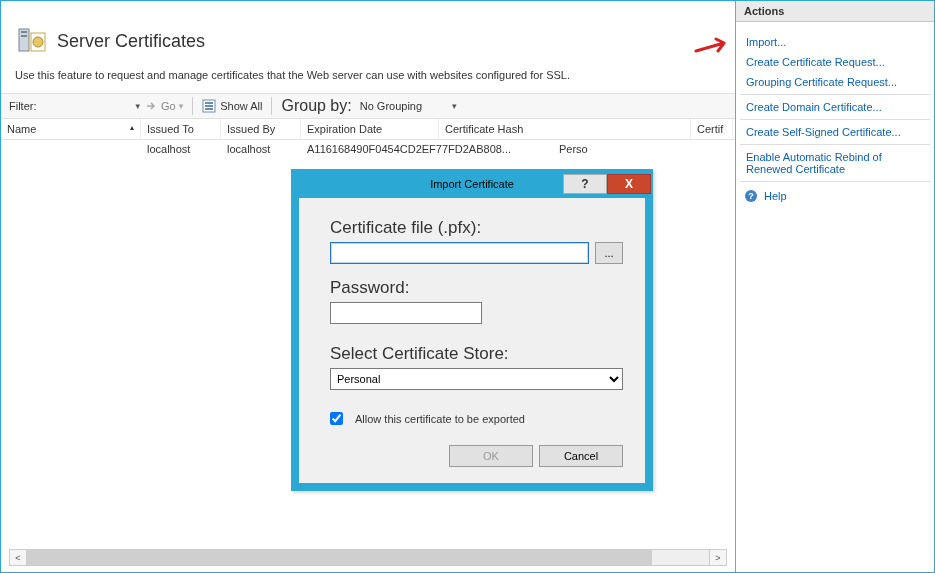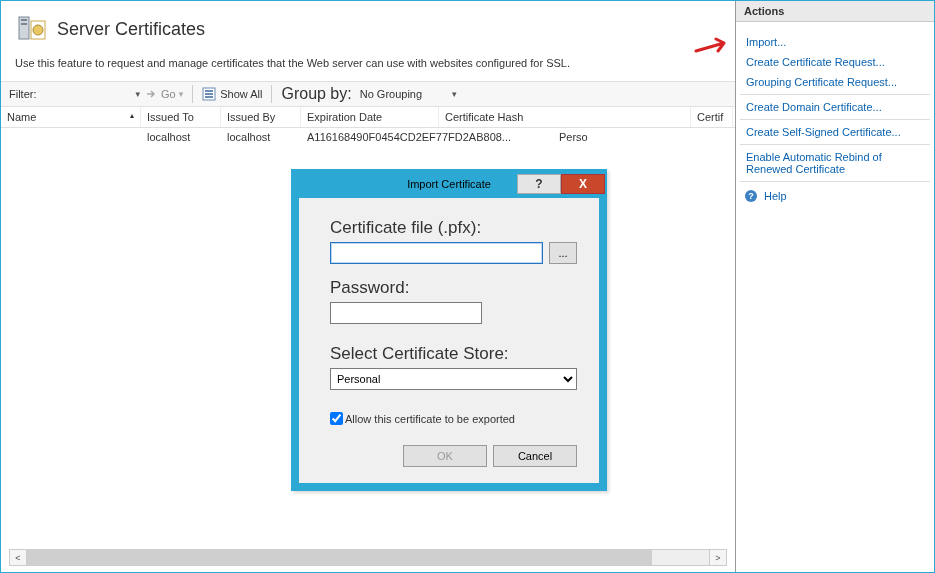--- a/index.html
+++ b/index.html
@@ -1,19 +1,19 @@
 <!DOCTYPE html>
 <html><head>
 <meta charset="utf-8">
 <style>
 * { box-sizing: border-box; margin: 0; padding: 0; }
 body { font-family: "Segoe UI", Tahoma, sans-serif; font-size: 11px; color: #333; background: #fff; width: 935px; height: 573px; overflow: hidden; border: 1px solid #2ba9d4; position: relative; }
 .container { display: flex; height: 100%; }
 .main { flex: 1; display: flex; flex-direction: column; background: #fff; position: relative; }
-.header { display: flex; align-items: center; gap: 8px; padding: 10px 14px 6px; }
+.header { display: flex; align-items: center; gap: 8px; padding: 10px 14px 6px; margin-top: 12px; }
 .header-icon svg { width: 34px; height: 34px; }
 .header-title { font-size: 18px; font-weight: 400; color: #333; }
 .subtitle { padding: 4px 14px 12px; font-size: 11px; color: #333; }
 .toolbar { display: flex; align-items: center; gap: 6px; padding: 3px 8px; border-top: 1px solid #e0e0e0; border-bottom: 1px solid #e0e0e0; background: #f7f7f7; font-size: 11px; }
 .filter-label { font-size: 11px; }
 .filter-area { display: flex; align-items: center; gap: 2px; }
 .filter-dd { width: 95px; height: 18px; border: none; background: transparent; }
 .filter-go { display: flex; align-items: center; gap: 3px; color: #888; cursor: default; }
 .filter-go svg { width: 12px; height: 12px; }
 .sep { width: 1px; height: 18px; background: #ccc; margin: 0 3px; }
@@ -43,34 +43,34 @@
 .hscroll-thumb { position: absolute; left: 0; top: 0; bottom: 0; width: 625px; background: #cfcfcf; }
 .actions { width: 199px; border-left: 1px solid #999; background: #0ea5e9; display: flex; flex-direction: column; justify-content: center; }
 .actions-title { background: #eaeaea; border-bottom: 1px solid #c8c8c8; padding: 4px 8px; font-weight: 700; font-size: 11px; }
 .actions-list { background: #fff; flex: 1; padding: 10px 0; }
 .action-item { padding: 4px 10px; color: #0a62b0; font-size: 11px; cursor: pointer; }
 .action-sep { height: 1px; background: #ddd; margin: 2px 4px; }
 .action-help { display: flex; align-items: center; gap: 6px; padding: 5px 8px; color: #0a62b0; cursor: pointer; }
 .action-help svg { width: 14px; height: 14px; }
 .arrow { position: absolute; top: 36px; right: 200px; z-index: 5; }
 
-.dialog { position: absolute; left: 290px; top: 168px; width: 316px; background: #eab308; border: 1px solid #2ba9d4; box-shadow: 2px 2px 3px rgba(0,0,0,0.15); z-index: 10; }
+.dialog { position: absolute; left: 290px; top: 168px; width: 362px; background: #eab308; border: 1px solid #2ba9d4; box-shadow: 2px 2px 3px rgba(0,0,0,0.15); z-index: 10; }
 .dialog-titlebar { height: 28px; background: #2ba9d4; display: flex; align-items: center; justify-content: flex-end; padding: 0; position: relative; }
 .dialog-title { position: absolute; width: 100%; text-align: center; color: #000; font-size: 11px; pointer-events: none; }
 .dlg-btn { width: 44px; height: 20px; background: #e5e5e5; border: 1px solid #aaa; margin-right: 0; display: flex; align-items: center; justify-content: center; font-size: 12px; font-weight: bold; cursor: pointer; }
 .dlg-btn.close { background: #c9472b; color: #fff; border-color: #a33; margin-right: 1px; }
 .dlg-btn.help { margin-right: 0px; }
 .dialog-body { padding: 12px 22px 16px 31px; background: #f0f0f0; border: 7px solid #2ba9d4; border-top: none; }
 .dlg-label { display: block; font-size: 17px; margin: 8px 0 4px; }
 .dlg-row { display: flex; gap: 6px; align-items: center; }
 .dlg-input { flex: 1; height: 22px; border: 1px solid #7a7a7a; padding: 2px 4px; font-size: 11px; background: #fff; }
 .dlg-input.focus { border: 1px solid #2673c1; box-shadow: inset 0 0 0 1px #bcd8f3; }
 .dlg-browse { width: 28px; height: 22px; background: #e1e1e1; border: 1px solid #999; cursor: pointer; font-size: 11px; }
 .dlg-select { width: 100%; height: 22px; border: 1px solid #7a7a7a; font-size: 11px; background: #fff; padding: 0 2px; }
-.dlg-check { display: flex; align-items: center; gap: 2px; margin-top: 22px; font-size: 11px; }
+.dlg-check { display: flex; align-items: center; gap: 12px; margin-top: 22px; font-size: 11px; }
 .dlg-check input { width: 13px; height: 13px; }
 .dlg-footer { display: flex; justify-content: flex-end; gap: 6px; margin-top: 20px; }
 .dlg-footer button { width: 84px; height: 22px; font-size: 11px; border: 1px solid #999; background: #e1e1e1; cursor: pointer; }
 .dlg-footer button:disabled { color: #999; cursor: default; }
 </style>
 </head>
 <body>
 
 <div class="container">
   <div class="main">

